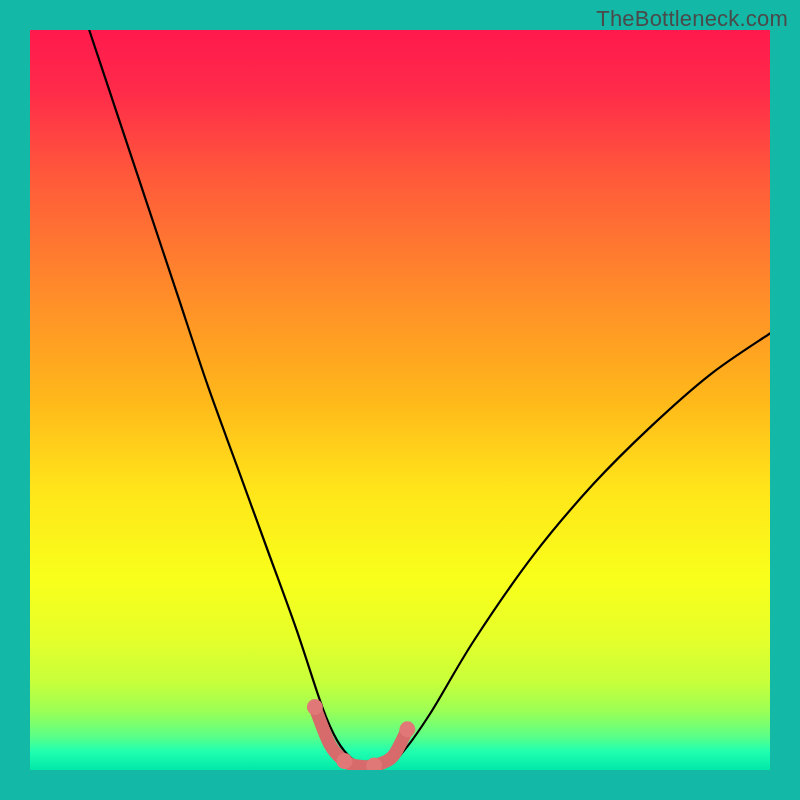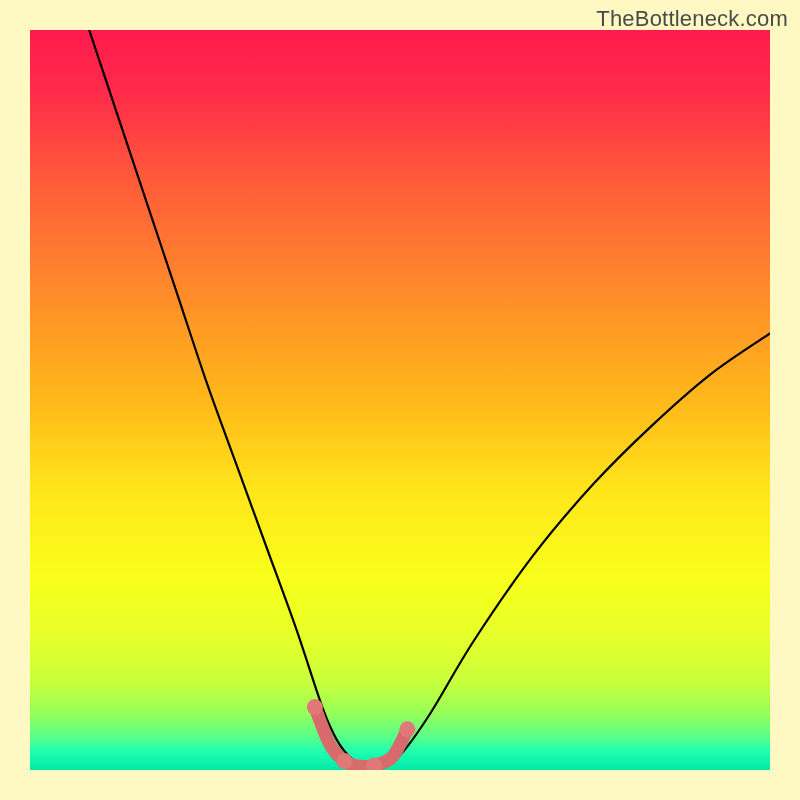--- a/index.html
+++ b/index.html
@@ -8,21 +8,21 @@
     width: 800px;
     height: 800px;
     overflow: hidden;
     background: #000;
     font-family: Arial, Helvetica, sans-serif;
   }
   .frame {
     position: relative;
     width: 800px;
     height: 800px;
-    background: #fef9c3;
+    background: #14b8a6;
   }
   .plot-area {
     position: absolute;
     left: 30px;
     top: 30px;
     width: 740px;
     height: 740px;
     overflow: hidden;
   }
   .gradient {

